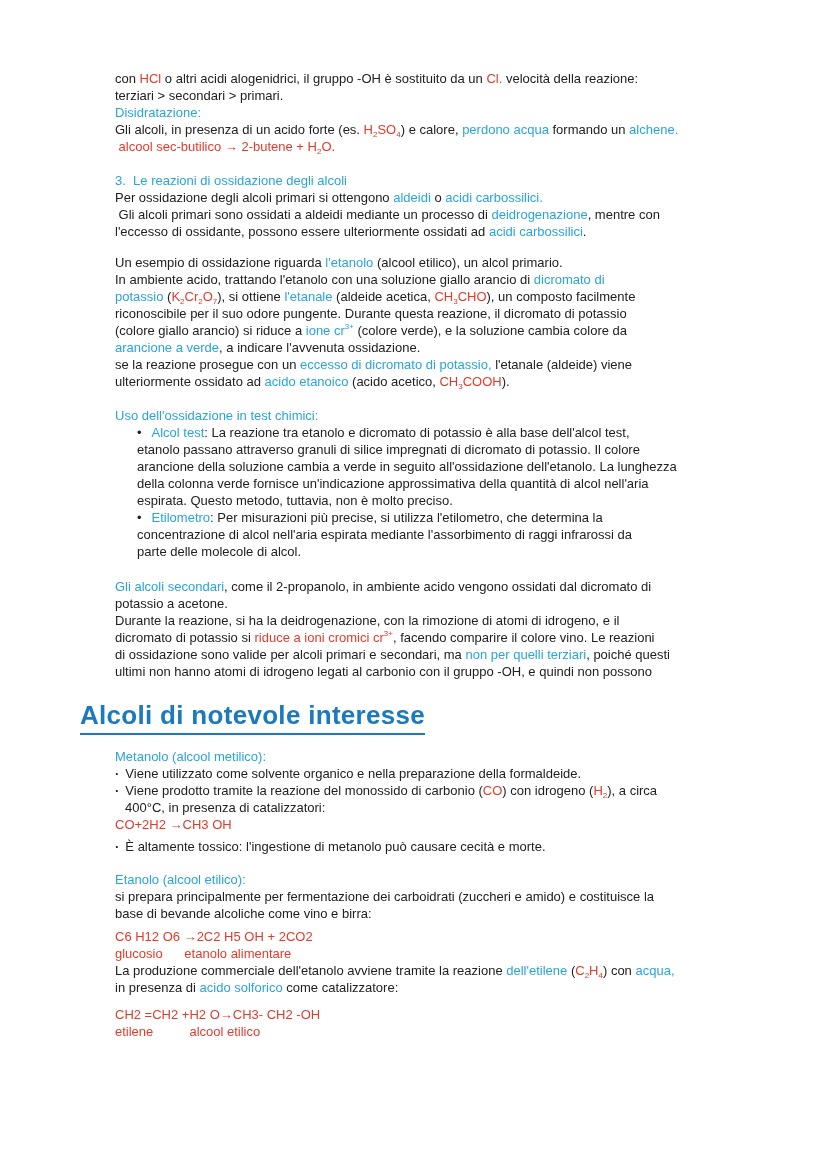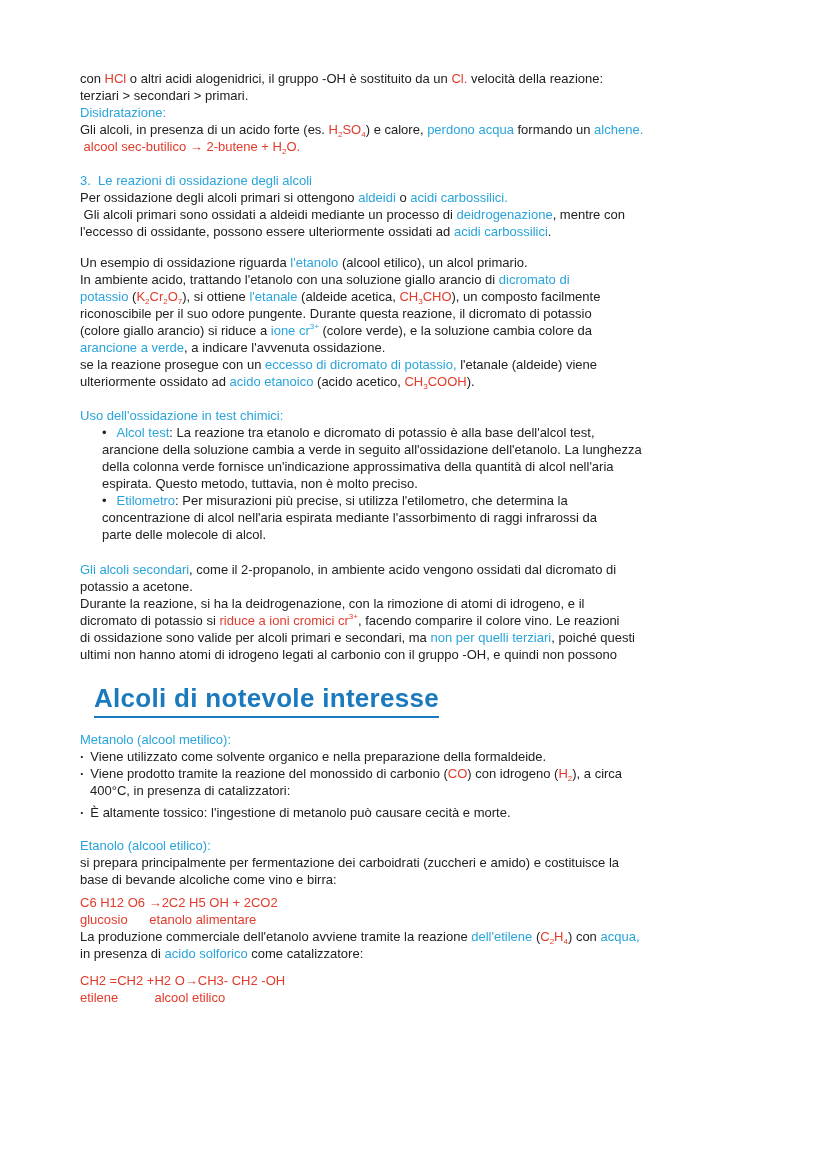--- a/index.html
+++ b/index.html
@@ -7,28 +7,28 @@
   }
   html,body{margin:0;padding:0;}
   body{
     width:828px;height:1171px;background:var(--paper);
     font-family:"Liberation Sans",sans-serif;
     font-size:13px;line-height:17px;color:var(--ink);
     overflow:hidden;
   }
   .page{padding:70px 46px 0 80px;}
   .para{margin:0;}
-  .line{white-space:pre;}
+  .line{white-space:pre;margin-left:35px;}
   .seg{text-decoration:none;}
   .seg.u{text-underline-offset:2.5px;text-decoration-thickness:1.4px;}
   .c-red{color:var(--red);}
   .c-cyan{color:var(--cyan);}
   .sub{font-size:8px;vertical-align:-3px;line-height:0;}
   .sup{font-size:8px;vertical-align:6px;line-height:0;}
-  .h1-wrap{margin:20px 0 13px 14px;}
+  .h1-wrap{margin:20px 0 13px 0;}
   .h1{
     display:inline-block;font-size:26px;line-height:30px;font-weight:bold;
     color:var(--blue);border-bottom:2px solid var(--blue);padding-bottom:3px;
     letter-spacing:0.3px;
   }
   .bullet .line{padding-left:22px;}
   .smallbullet .line{padding-left:10px;}
   .smallbullet .line.first{padding-left:0;}
   .mk-bullet{margin-right:10px;}
   .mk-dot{margin-right:6px;font-weight:bold;}
@@ -62,20 +62,21 @@
       <div class="line"><span class="seg c-cyan u">arancione a verde</span><span class="seg">, a indicare l'avvenuta ossidazione.</span></div>
       <div class="line"><span class="seg">se la reazione prosegue con un </span><span class="seg c-cyan u">eccesso di dicromato di potassio,</span><span class="seg"> </span><span class="seg u">l'etanale</span><span class="seg"> (aldeide) viene</span></div>
       <div class="line"><span class="seg">ulteriormente ossidato ad </span><span class="seg c-cyan u">acido etanoico</span><span class="seg"> (acido acetico, </span><span class="seg c-red">CH</span><span class="seg c-red sub">3</span><span class="seg c-red">COOH</span><span class="seg">).</span></div>
     </div>
     <div class="gap" style="height: 17px;"></div>
     <div class="para">
       <div class="line first"><span class="seg c-cyan">Uso dell'ossidazione in test chimici:</span></div>
     </div>
     <div class="para bullet">
       <div class="line first"><span class="mk-bullet">•</span><span class="seg c-cyan u">Alcol test</span><span class="seg">: La reazione tra etanolo e dicromato di potassio è alla base dell'alcol test,</span></div>
+      <div class="line"><span class="seg">etanolo passano attraverso granuli di silice impregnati di dicromato di potassio. Il colore</span></div>
       <div class="line"><span class="seg">arancione della soluzione cambia a verde in seguito all'ossidazione dell'etanolo. La lunghezza</span></div>
       <div class="line"><span class="seg">della colonna verde fornisce un'indicazione approssimativa della quantità di alcol nell'aria</span></div>
       <div class="line"><span class="seg">espirata. Questo metodo, tuttavia, non è molto preciso.</span></div>
     </div>
     <div class="para bullet">
       <div class="line first"><span class="mk-bullet">•</span><span class="seg c-cyan u">Etilometro</span><span class="seg">: Per misurazioni più precise, si utilizza l'etilometro, che determina la</span></div>
       <div class="line"><span class="seg">concentrazione di alcol nell'aria espirata mediante l'assorbimento di raggi infrarossi da</span></div>
       <div class="line"><span class="seg">parte delle molecole di alcol.</span></div>
     </div>
     <div class="gap" style="height: 18px;"></div>
@@ -91,20 +92,23 @@
     <div class="para">
       <div class="line first"><span class="seg c-cyan u">Metanolo (alcool metilico):</span></div>
     </div>
     <div class="para smallbullet">
       <div class="line first"><span class="mk-dot">·</span><span class="seg">Viene utilizzato come </span><span class="seg u">solvente organico</span><span class="seg"> e nella preparazione della </span><span class="seg u">formaldeide</span><span class="seg">.</span></div>
     </div>
     <div class="para smallbullet">
       <div class="line first"><span class="mk-dot">·</span><span class="seg">Viene prodotto tramite la reazione del </span><span class="seg u">monossido di carbonio</span><span class="seg"> (</span><span class="seg c-red">CO</span><span class="seg">) con </span><span class="seg u">idrogeno</span><span class="seg"> (</span><span class="seg c-red">H</span><span class="seg c-red sub">2</span><span class="seg">), a circa</span></div>
       <div class="line"><span class="seg">400°C, in presenza di catalizzatori:</span></div>
     </div>
+    <div class="para">
+      <div class="line first"><span class="seg c-red u">CO+2H2 →CH3 OH</span></div>
+    </div>
     <div class="gap" style="height: 5px;"></div>
     <div class="para smallbullet">
       <div class="line first"><span class="mk-dot">·</span><span class="seg">È </span><span class="seg u">altamente tossico</span><span class="seg">: l'ingestione di metanolo può causare cecità e morte.</span></div>
     </div>
     <div class="gap" style="height: 16px;"></div>
     <div class="para">
       <div class="line first"><span class="seg c-cyan u">Etanolo (alcool etilico):</span></div>
       <div class="line"><span class="seg">si prepara principalmente per </span><span class="seg u">fermentazione dei carboidrati</span><span class="seg"> (zuccheri e amido) e costituisce la</span></div>
       <div class="line"><span class="seg">base di </span><span class="seg u">bevande alcoliche</span><span class="seg"> come vino e birra:</span></div>
     </div>

